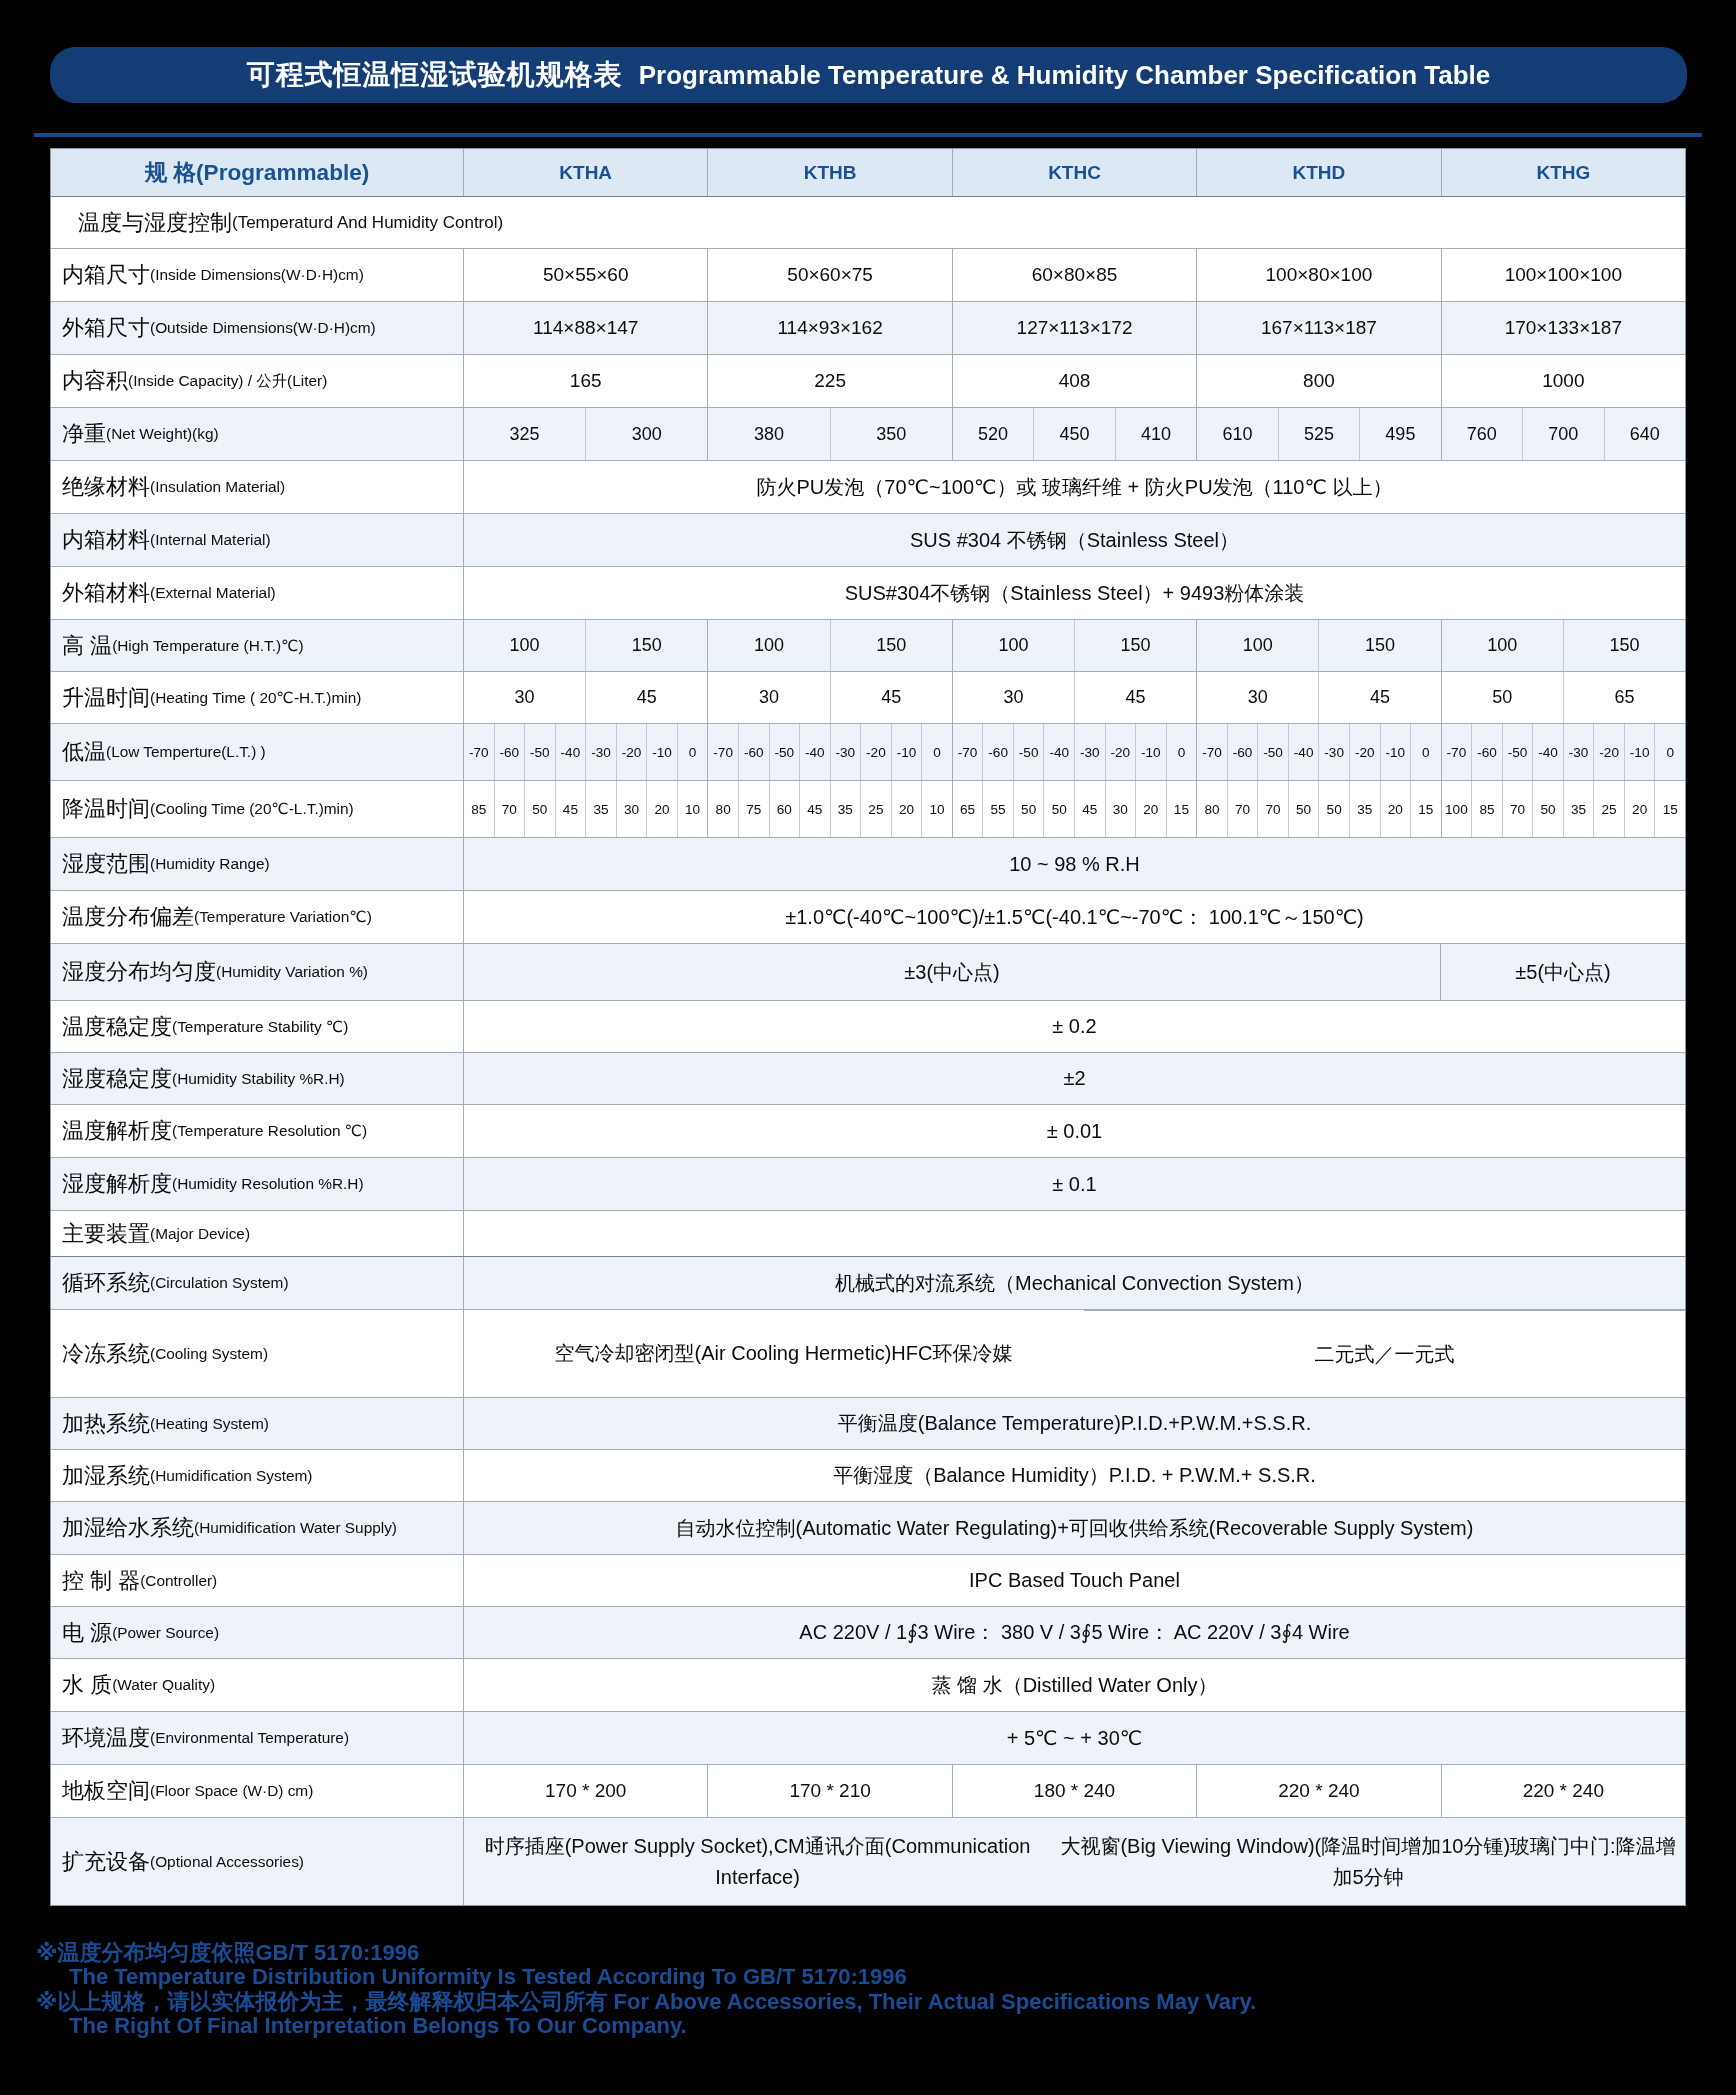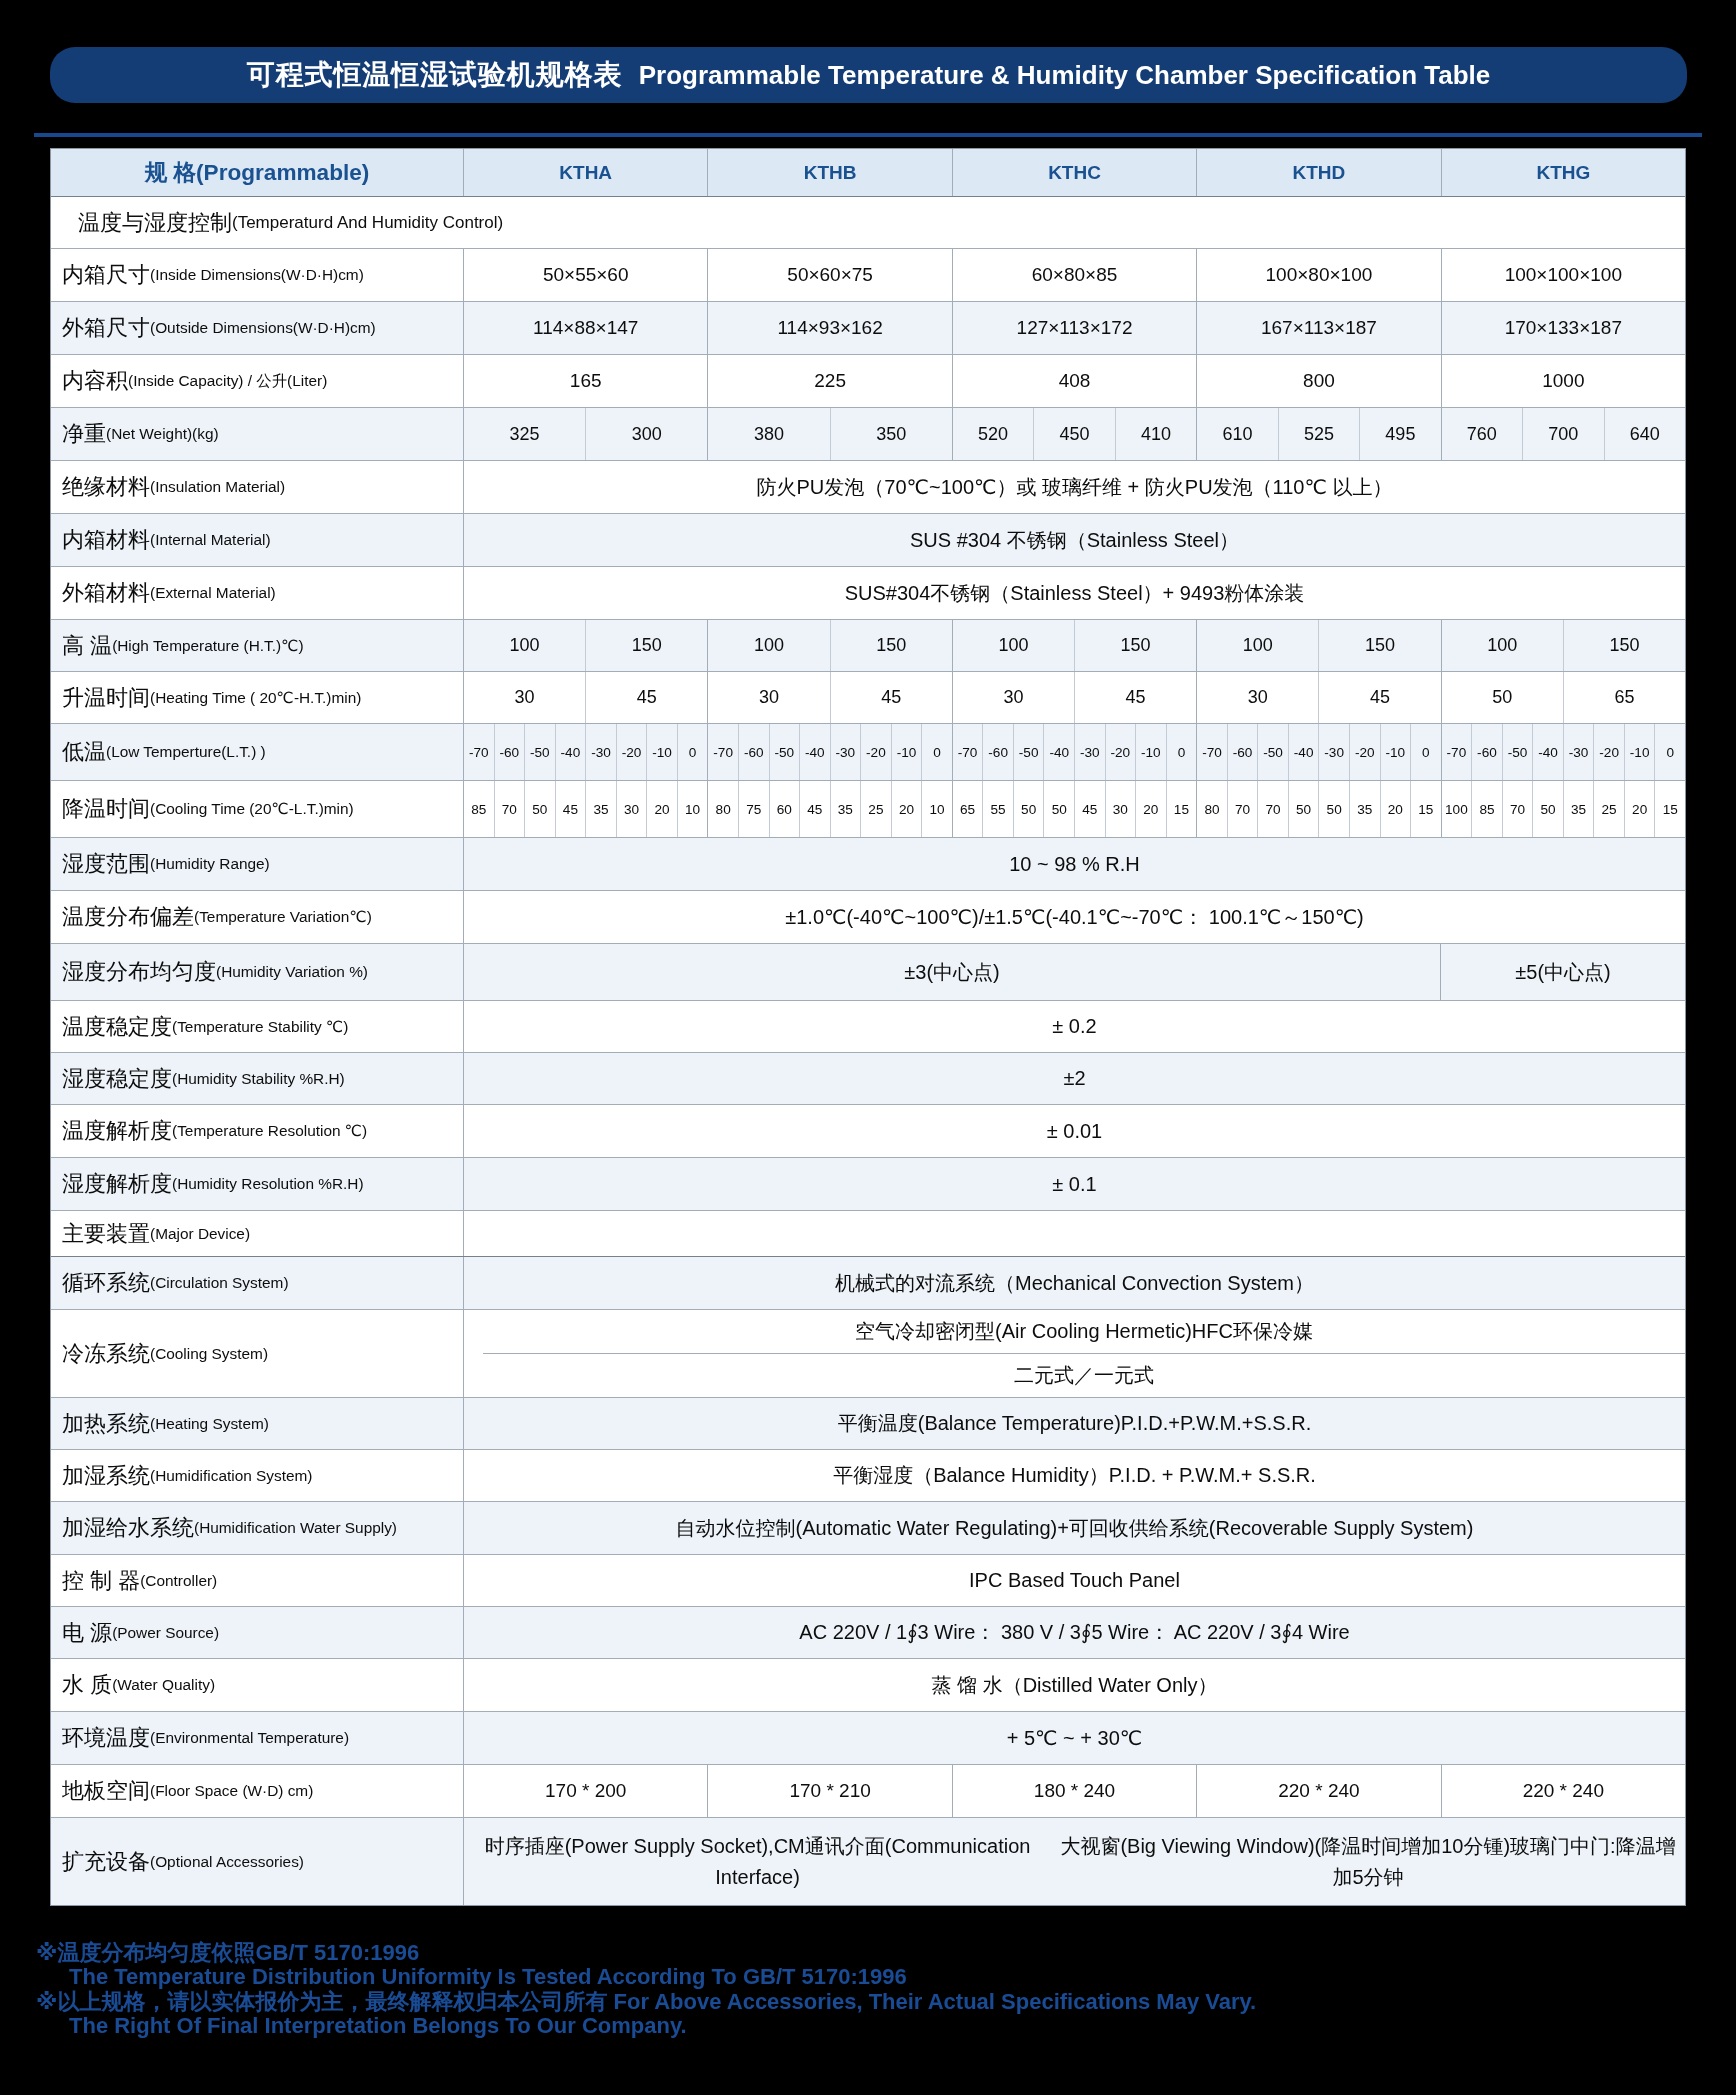--- a/index.html
+++ b/index.html
@@ -34,21 +34,21 @@
 
   .vals{flex:1;display:flex;align-items:stretch;}
   .vals>.c{flex:1;border-left:0.9px solid #a3adb8;}
   .c{display:flex;align-items:center;justify-content:center;font-size:19px;text-align:center;}
   .g{flex:1;display:flex;border-left:0.9px solid #a3adb8;}
   .g .c{flex:1;border-left:0.9px solid #c3cbd4;font-size:18px;}
   .g .c:first-child{border-left:none;}
   .s8 .g .c{font-size:13.6px;}
   .full{font-size:20px;}
   .span4{flex:4 !important;}
-  .stack{flex:1;display:flex;flex-direction:column;border-left:0.9px solid #a3adb8;padding-left:19px;}
+  .stack{flex:1;display:flex;flex-direction:row;border-left:0.9px solid #a3adb8;padding-left:19px;}
   .stack .c{flex:1;border-left:none;}
   .stack .c+.c{border-top:0.9px solid #a3adb8;}
   .col2{flex-direction:row;line-height:31px;}
 
   .footer{position:absolute;left:36px;top:1941px;color:#1a4c96;font-weight:bold;font-size:22px;line-height:24.4px;}
   .fline.indent{padding-left:33px;}
 </style>
 </head>
 <body>
 

